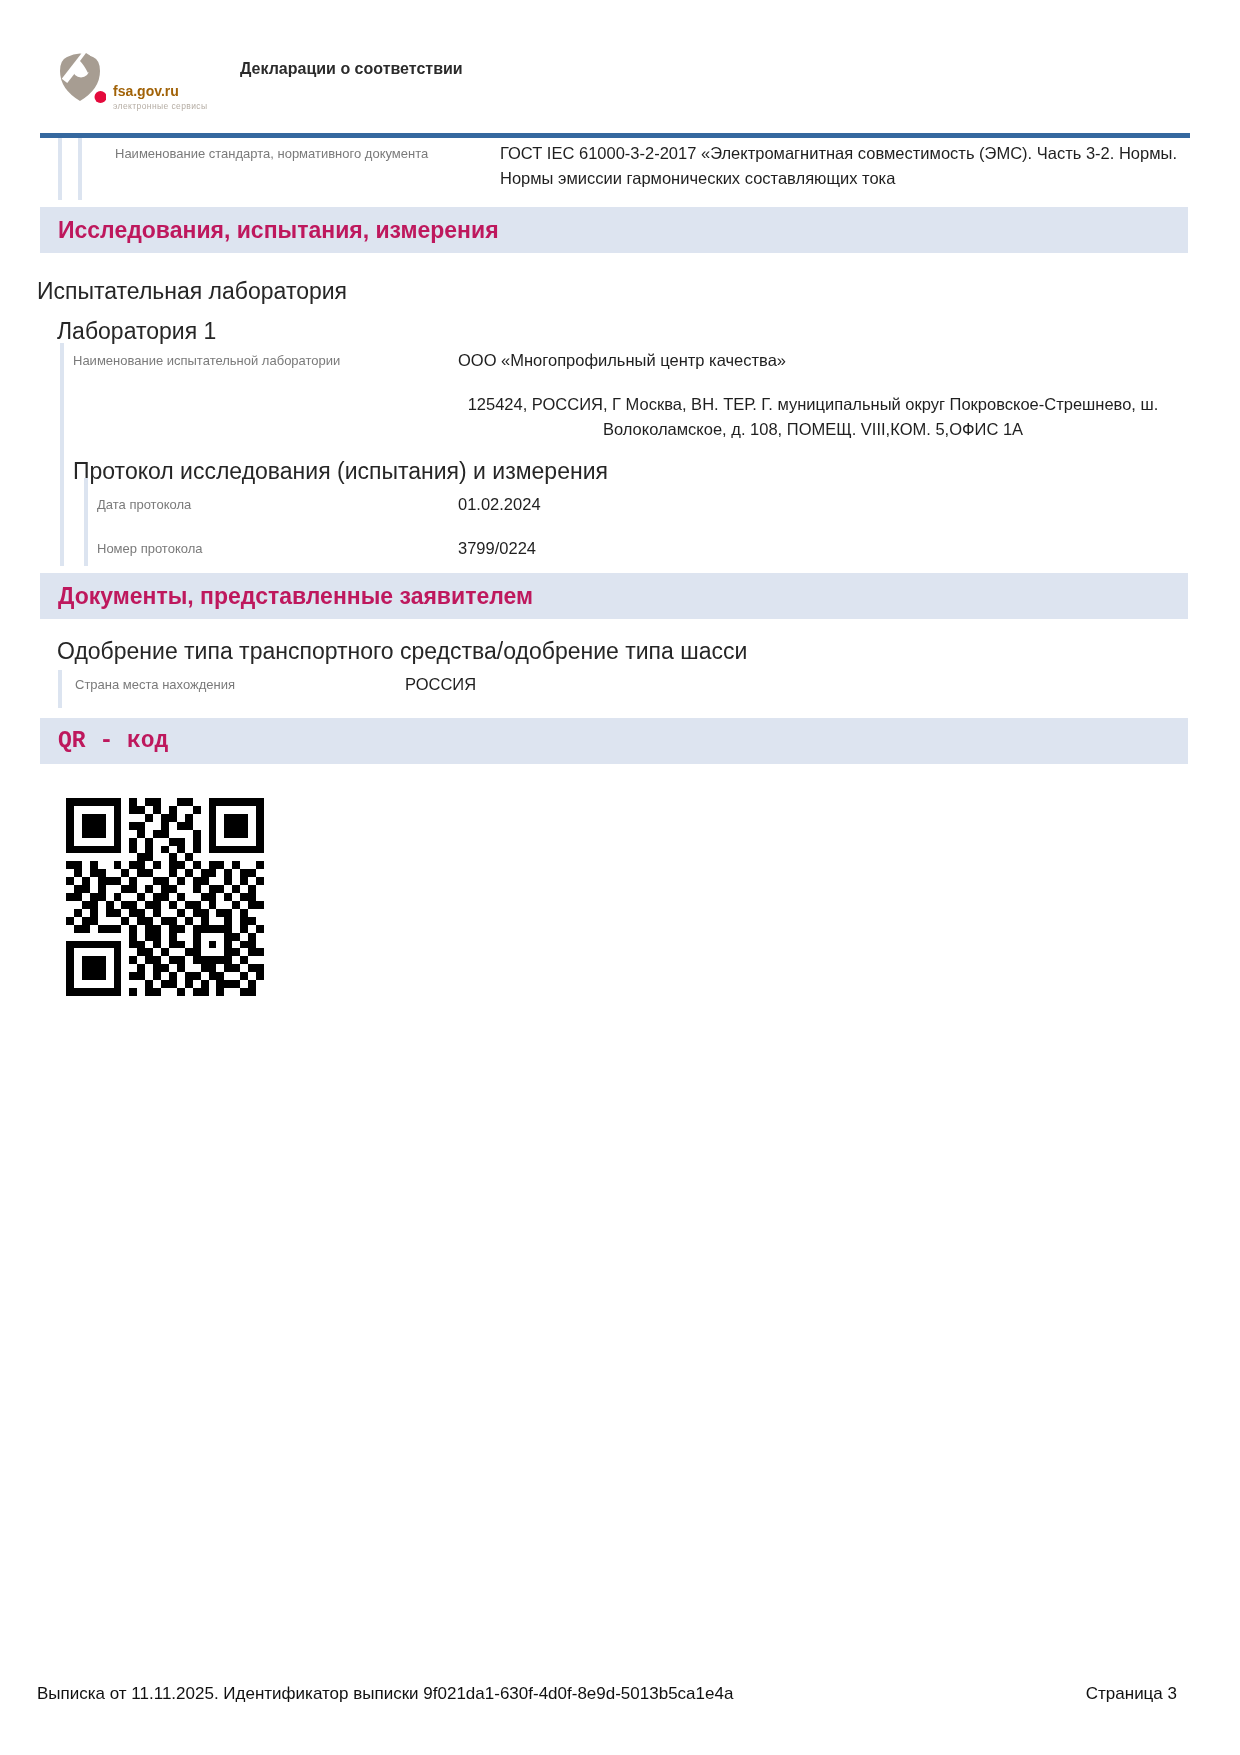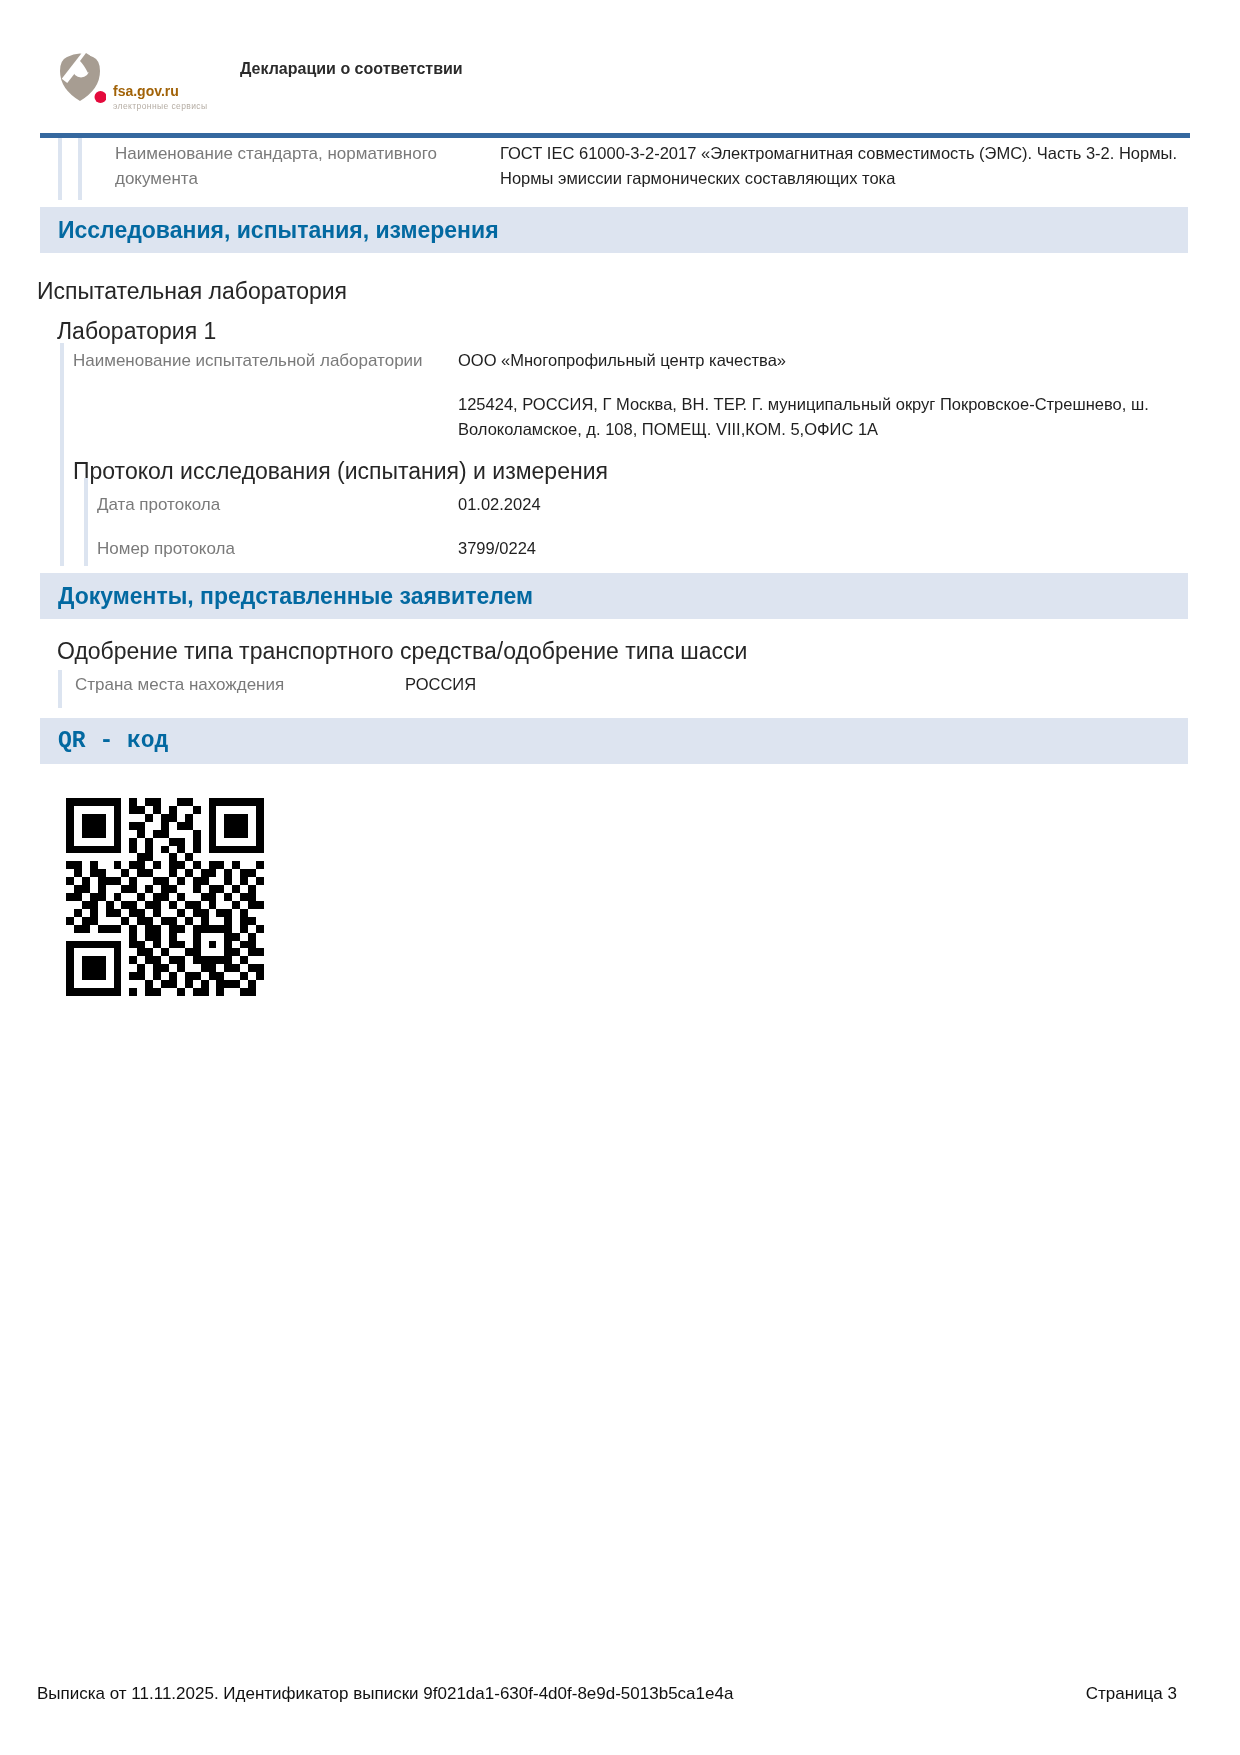--- a/index.html
+++ b/index.html
@@ -13,27 +13,27 @@
   .brand-sub{position:absolute;left:53px;top:54px;font-size:8.5px;color:#b5ada4;letter-spacing:.4px;}
   .doc-title{position:absolute;left:240px;top:60px;font-size:16px;font-weight:bold;color:#2b2b2b;}
 
   
   .topline{position:absolute;left:40px;top:133px;width:1150px;height:5px;background:#35689f;}
 
   
   .vbar{position:absolute;width:4px;background:#dce4f0;}
 
   
-  .label{color:#7a7a7a;font-size:17px;line-height:25px;}
+  .label{color:#7a7a7a;font-size:13px;line-height:25px;}
   .value{color:#1f1f1f;font-size:16.5px;line-height:25px;}
   .bold-head{font-weight:normal;font-size:23px;color:#262626;}
 
   .band{position:absolute;left:40px;width:1148px;height:46px;background:#dde4f0;
         display:flex;align-items:center;padding-left:18px;box-sizing:border-box;
-        font-size:23px;font-weight:bold;color:#0369a1;}
+        font-size:23px;font-weight:bold;color:#be185d;}
 
   .abs{position:absolute;}
 
   
   .qr{position:absolute;left:66px;top:798px;width:198px;height:198px;
       display:grid;grid-template-columns:repeat(25,1fr);grid-template-rows:repeat(25,1fr);}
   .qr div{width:100%;height:100%;}
   .qr .b{background:#000;}
 
   
@@ -68,21 +68,21 @@
   <div class="band" style="top:207px;">Исследования, испытания, измерения</div>
 
   <div class="abs bold-head" style="left:37px;top:278px;">Испытательная лаборатория</div>
   <div class="abs bold-head" style="left:57px;top:318px;">Лаборатория 1</div>
 
   <div class="vbar" style="left:60px;top:343px;height:223px;"></div>
 
   <div class="abs label" style="left:73px;top:348px;width:360px;">Наименование испытательной лаборатории</div>
   <div class="abs value" style="left:458px;top:348px;width:710px;">ООО «Многопрофильный центр качества»</div>
 
-  <div class="abs value" style="left:458px;top:392px;width:710px;">125424, РОССИЯ, Г Москва, ВН. ТЕР. Г. муниципальный округ Покровское-Стрешнево, ш. Волоколамское, д. 108, ПОМЕЩ. VIII,КОМ. 5,ОФИС 1А</div>
+  <div class="abs value" style="left:458px;top:392px;width:710px;text-align:center;">125424, РОССИЯ, Г Москва, ВН. ТЕР. Г. муниципальный округ Покровское-Стрешнево, ш. Волоколамское, д. 108, ПОМЕЩ. VIII,КОМ. 5,ОФИС 1А</div>
 
   <div class="abs bold-head" style="left:73px;top:458px;">Протокол исследования (испытания) и измерения</div>
 
   <div class="vbar" style="left:84px;top:478px;height:88px;"></div>
 
   <div class="abs label" style="left:97px;top:492px;width:340px;">Дата протокола</div>
   <div class="abs value" style="left:458px;top:492px;width:700px;">01.02.2024</div>
 
   <div class="abs label" style="left:97px;top:536px;width:340px;">Номер протокола</div>
   <div class="abs value" style="left:458px;top:536px;width:700px;">3799/0224</div>

